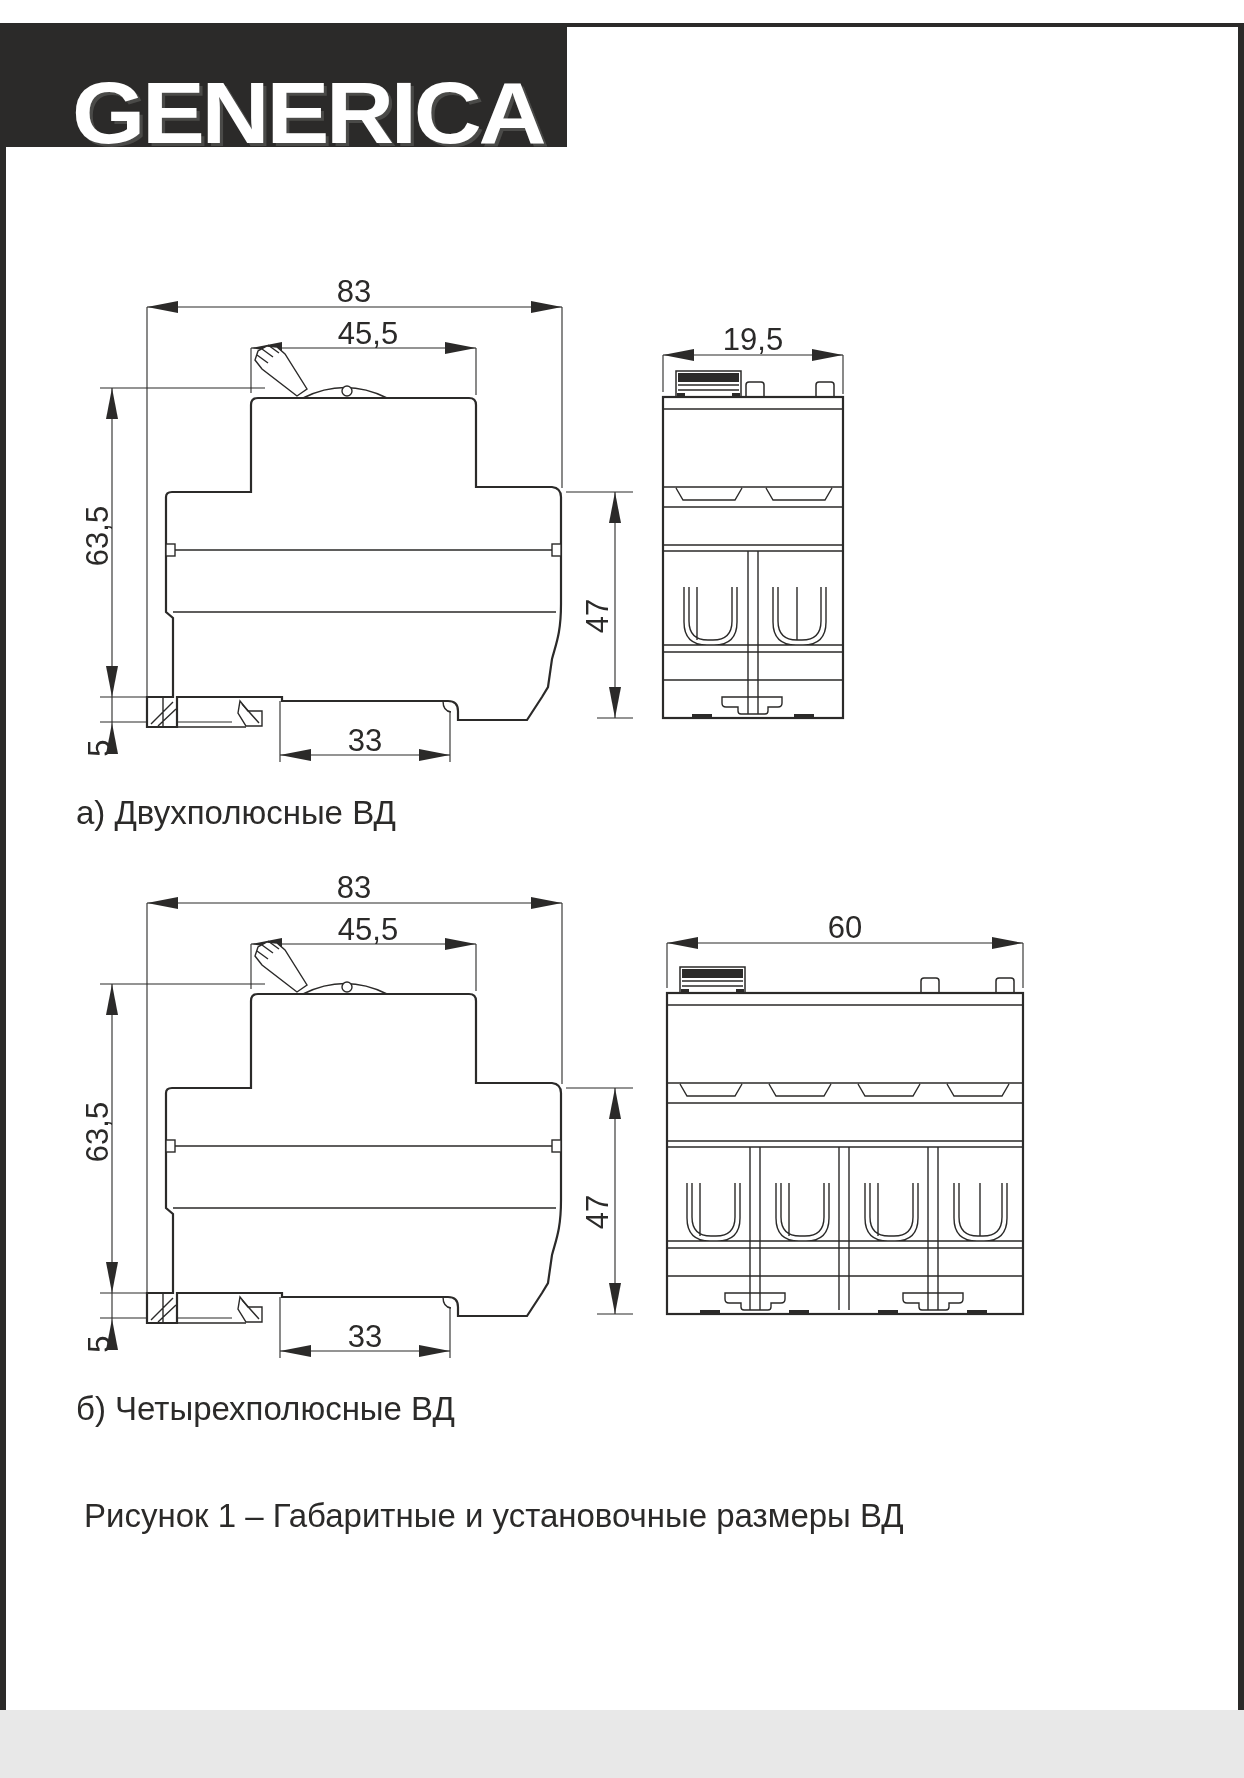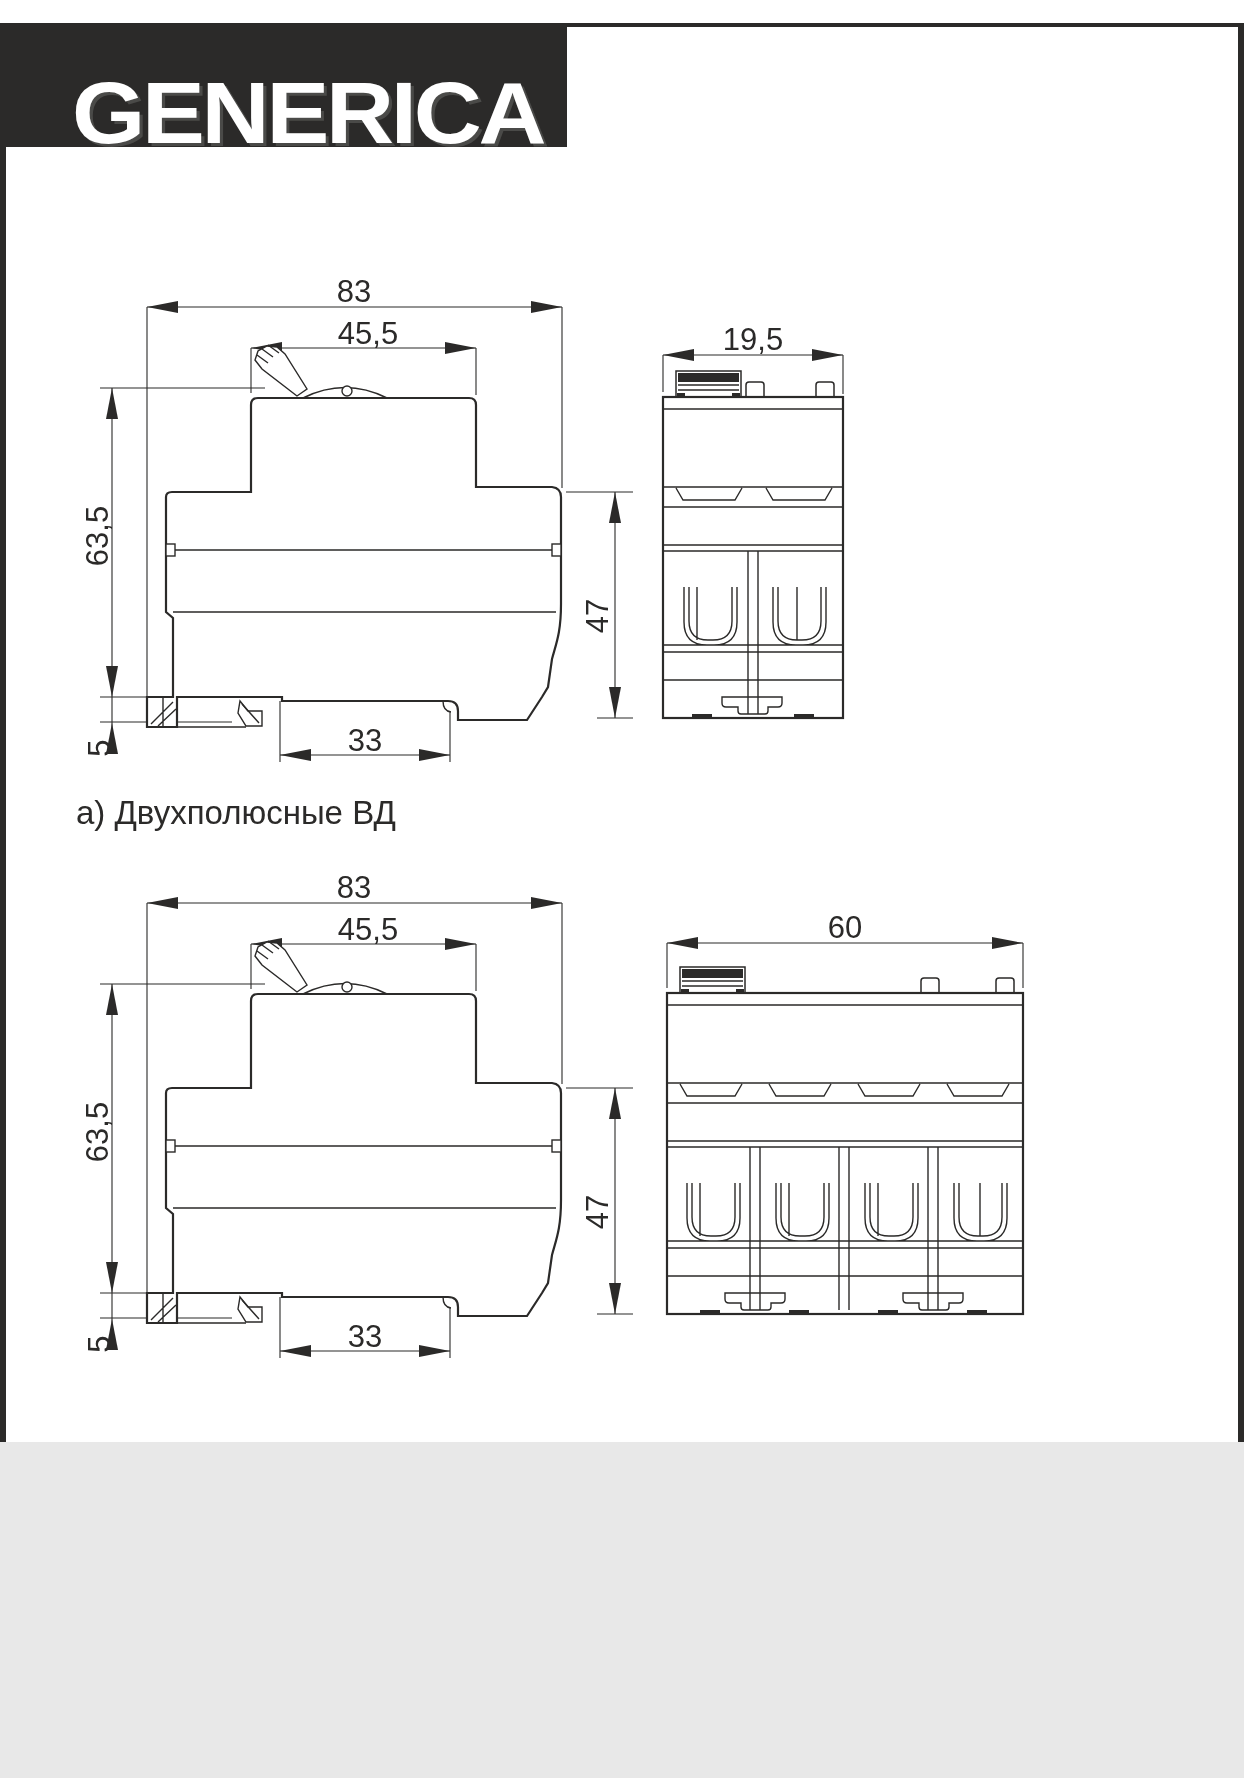--- a/index.html
+++ b/index.html
@@ -1,17 +1,17 @@
 <!DOCTYPE html>
 <html><head>
 <meta charset="utf-8">
 <style>
   html,body{margin:0;padding:0;background:#e8e8e8;}
   #page{
-    position:relative;width:1244px;height:1442px;background:#fff;
+    position:relative;width:1244px;height:1710px;background:#fff;
     font-family:"Liberation Sans",sans-serif;color:#2b2a29;overflow:hidden;
     margin:0 auto;
   }
   .abs{position:absolute;}
   
   #top-rule{left:0;top:23px;width:1244px;height:4px;background:#2b2a29;}
   #left-border{left:0;top:23px;width:6px;height:1755px;background:#2b2a29;}
   #right-border{left:1238px;top:23px;width:6px;height:1755px;background:#2b2a29;}
   #bottom-border{left:0;top:1772px;width:1244px;height:6px;background:#2b2a29;}
   
@@ -209,15 +209,17 @@
   <div class="abs dim vert" style="left:597px;top:616px">47</div>
   <div class="abs label" style="left:76px;top:793px">а) Двухполюсные ВД</div>
 
   <div class="abs dim" style="left:354px;top:887px">83</div>
   <div class="abs dim" style="left:368px;top:929px">45,5</div>
   <div class="abs dim vert" style="left:97px;top:1132px">63,5</div>
   <div class="abs dim vert" style="left:99px;top:1344px">5</div>
   <div class="abs dim" style="left:365px;top:1336px">33</div>
   <div class="abs dim" style="left:845px;top:927px">60</div>
   <div class="abs dim vert" style="left:597px;top:1212px">47</div>
-
+  <div class="abs label" style="left:76px;top:1389px">б) Четырехполюсные ВД</div>
+
+  <div class="abs label" style="left:84px;top:1496px">Рисунок 1 – Габаритные и установочные размеры ВД</div>
 
 </div>
 
 </body></html>

